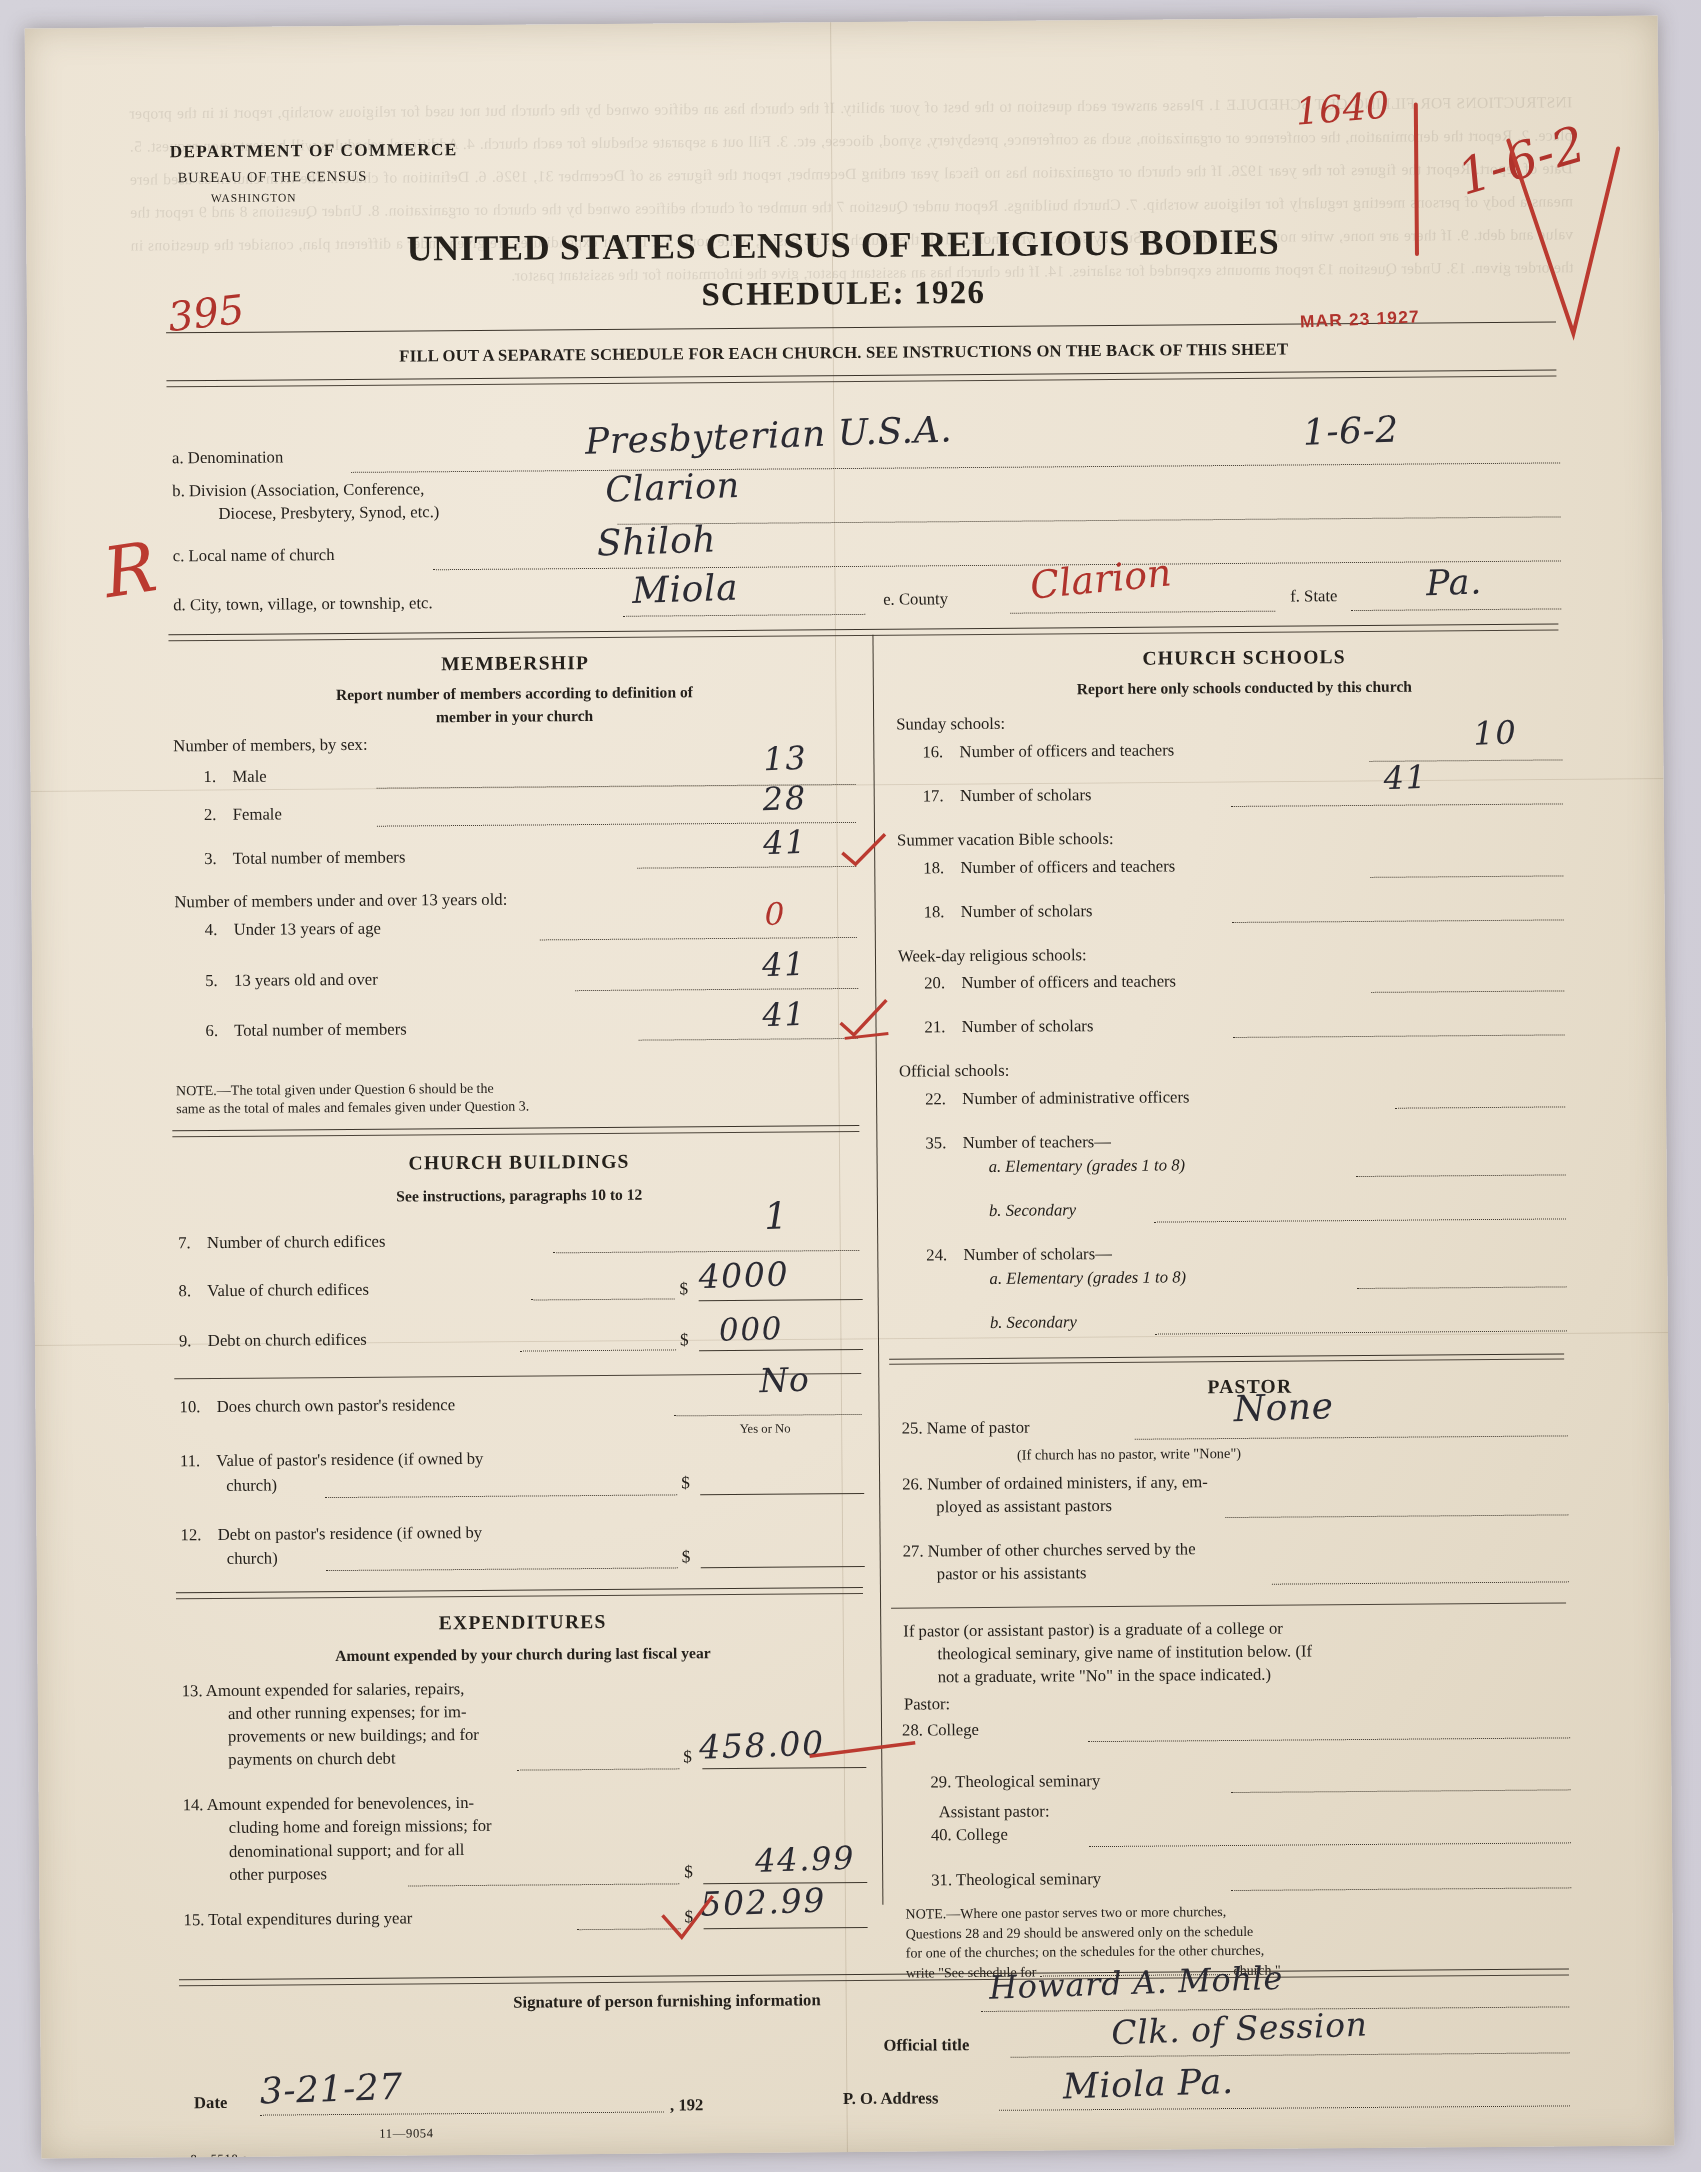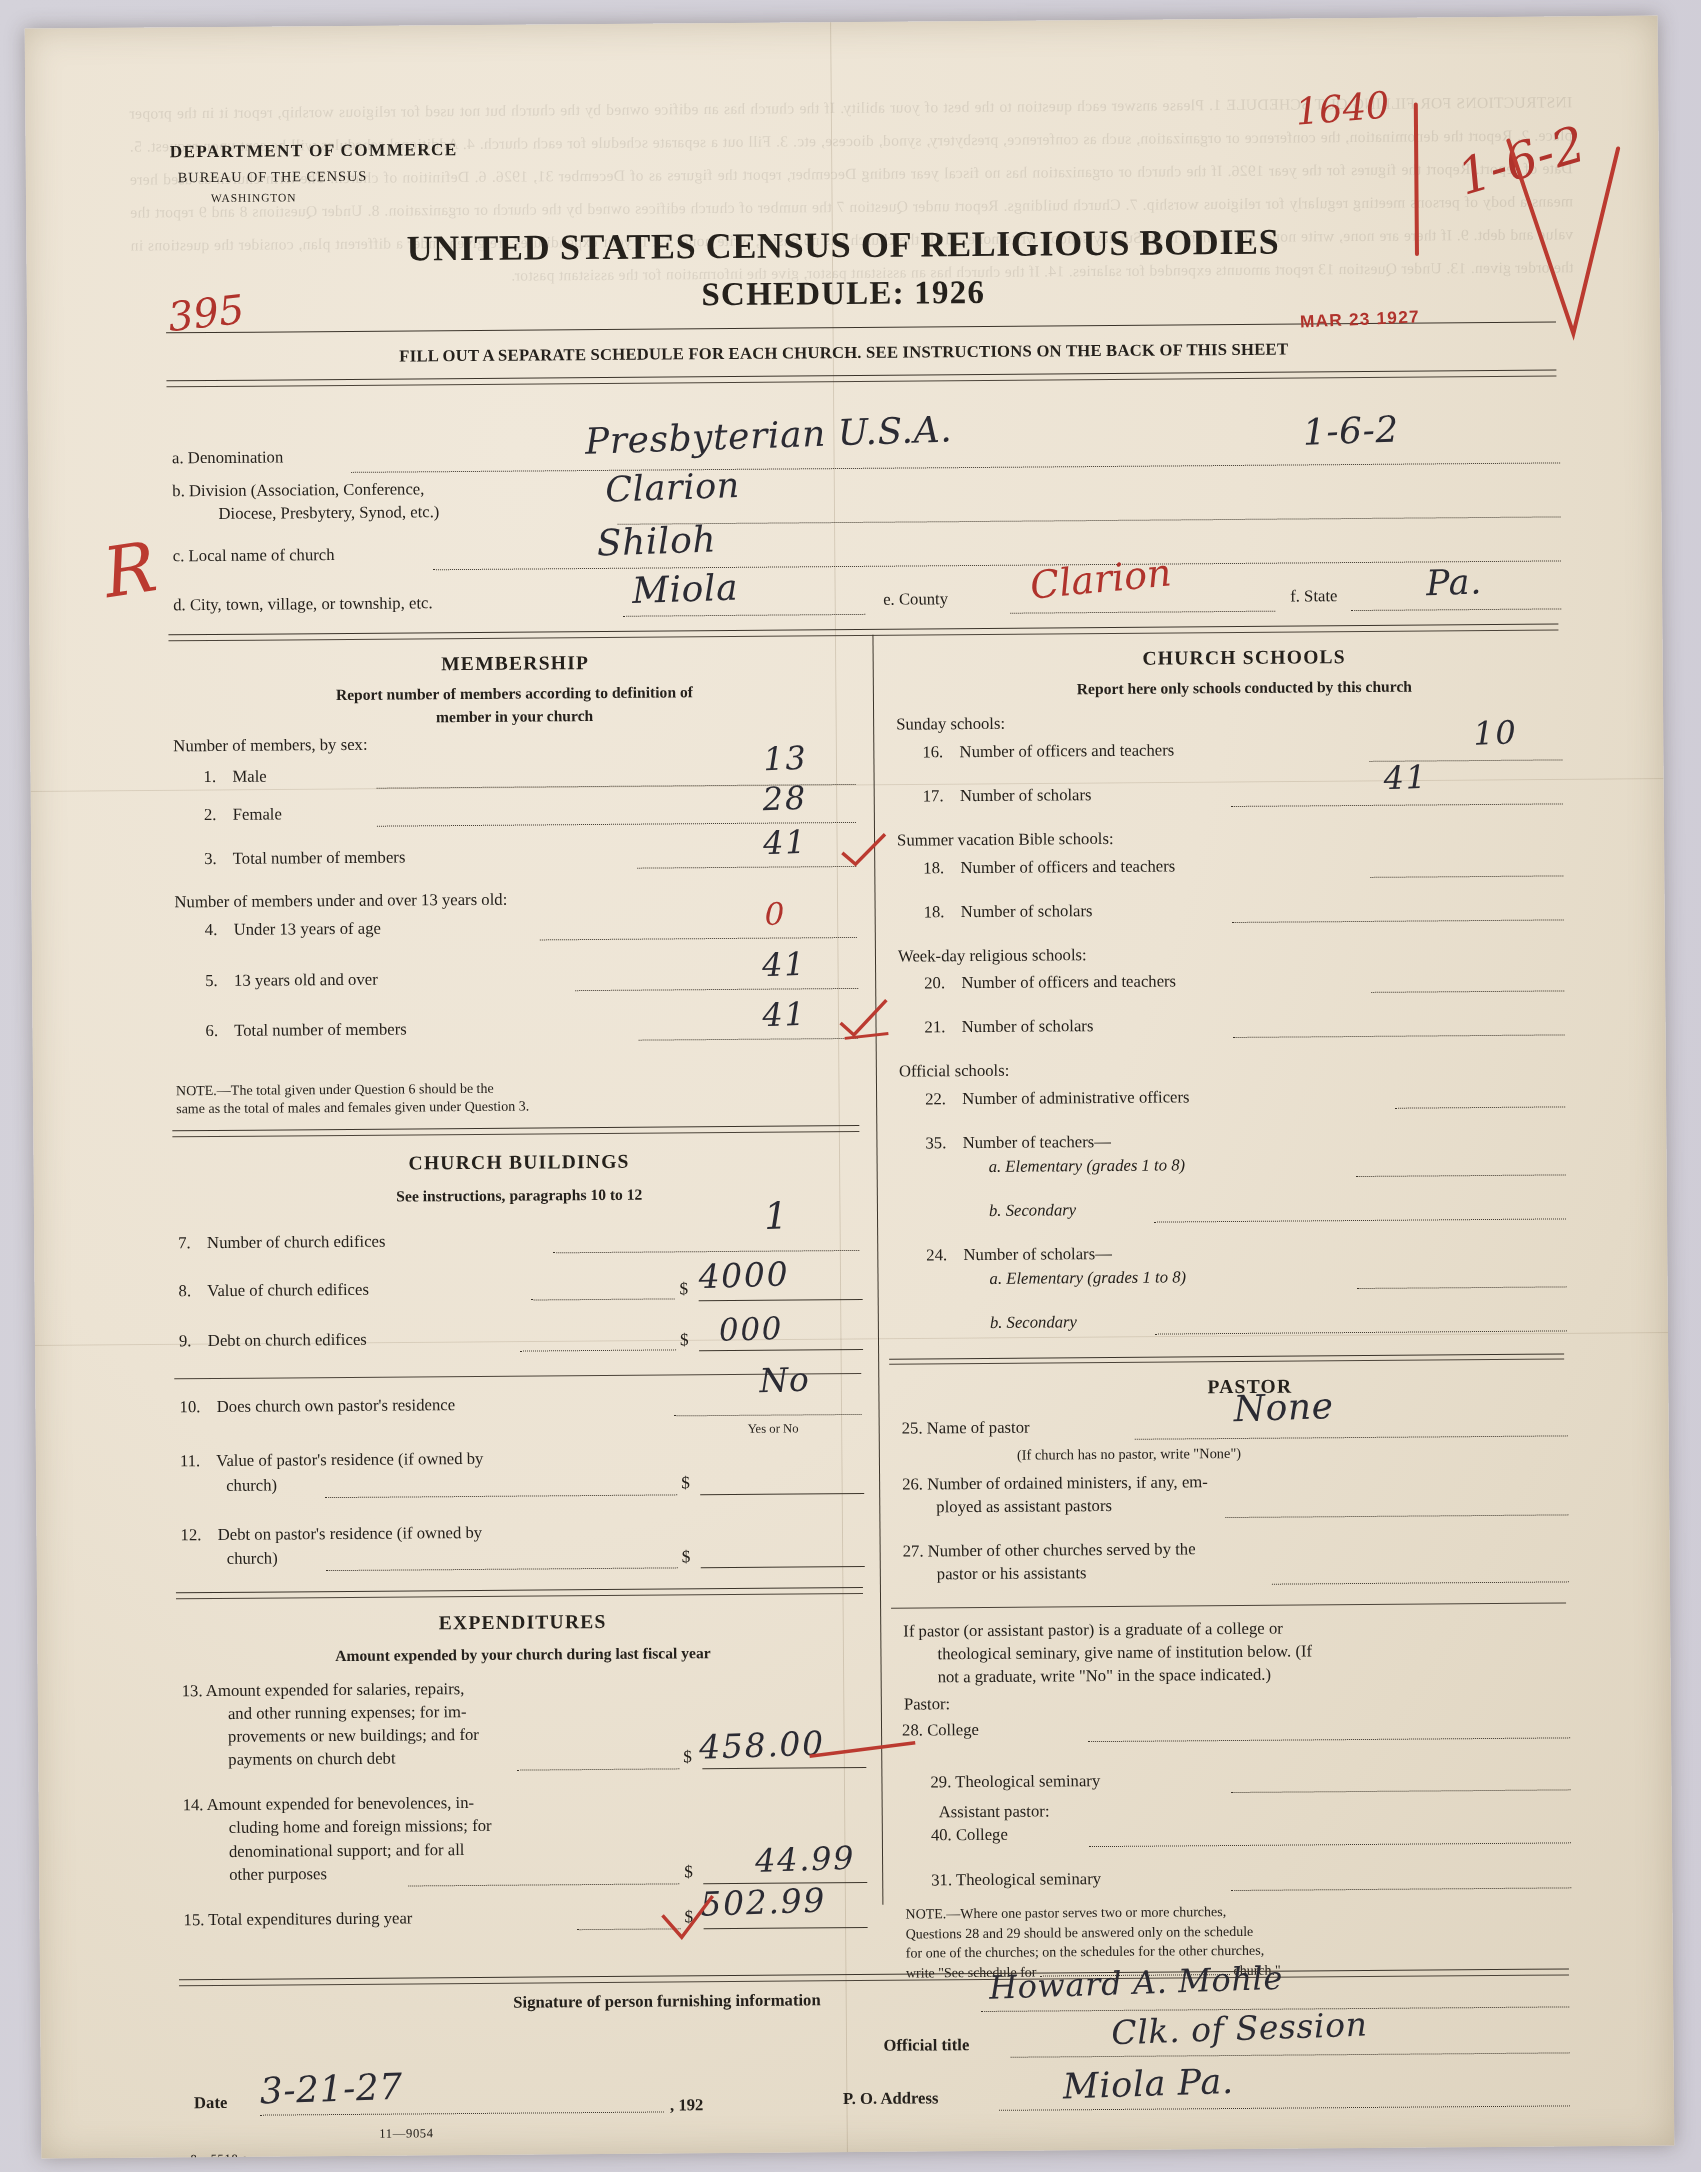--- a/index.html
+++ b/index.html
@@ -349,21 +349,21 @@
 
       <div class="rule thin" style="left:139px; width:687px; top:1351px;"></div>
 
       <div class="lbl" style="left:144px; top:1370px;">
         <span>10.</span>
         <span style="display:inline-block;width:8px;"></span>
         <span>Does church own pastor's residence</span>
       </div>
       <div class="dots" style="left:638px; width:188px; top:1392px;"></div>
       <div class="hand" style="left:724px; top:1338px; font-size:33px;">No</div>
-      <div class="lbl tiny" style="left:704px; top:1399px;margin-left:8px;">Yes or No</div>
+      <div class="lbl tiny" style="left:704px; top:1399px;">Yes or No</div>
 
       <div class="lbl" style="left:144px; top:1424px;">
         <span>11.</span>
         <span style="display:inline-block;width:8px;"></span>
         <span>Value of pastor's residence (if owned by</span>
       </div>
       <div class="lbl" style="left:190px; top:1449px;">church)</div>
       <div class="dots" style="left:289px; width:352px; top:1471px;"></div>
       <div class="dollar" style="left:645px; top:1450px;">$</div>
       <div class="solidline" style="left:664px; width:164px; top:1471px;"></div>

